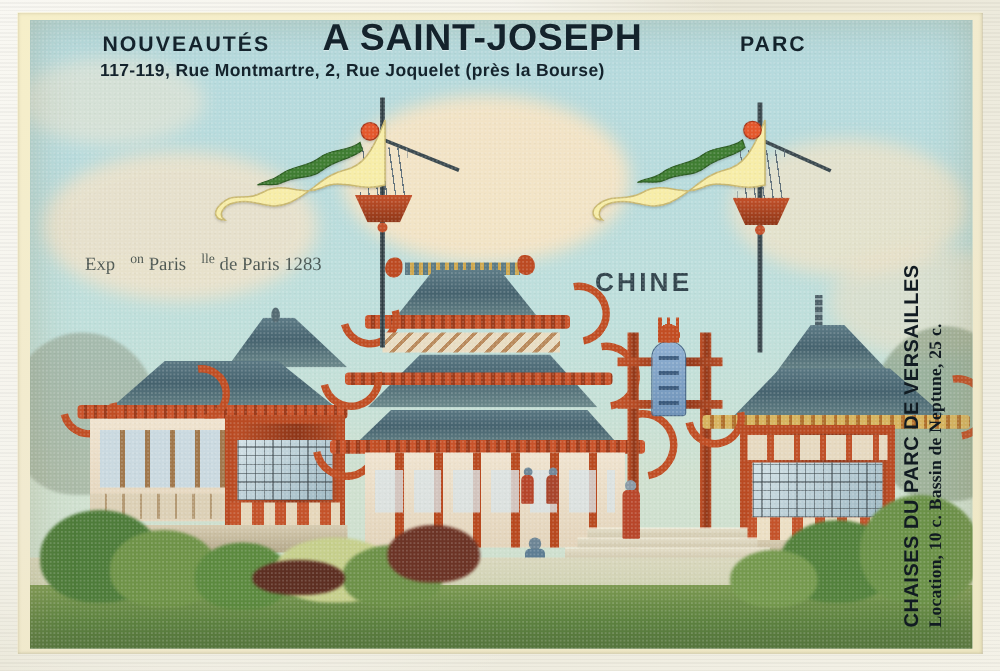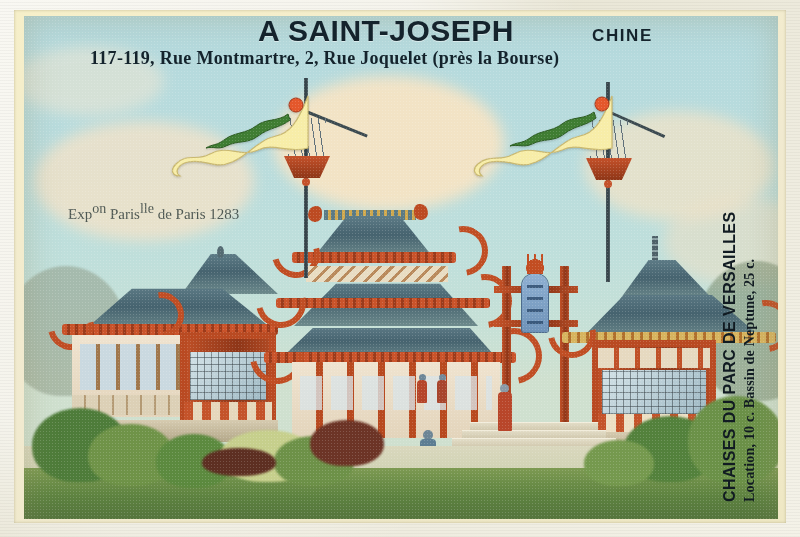--- a/index.html
+++ b/index.html
@@ -41,25 +41,25 @@
   
   .cloud{position:absolute;border-radius:50%;filter:blur(7px);}
 
   
   .hdr{position:absolute;color:#14232c;white-space:nowrap;}
   #shop-name{left:258px;top:14px;font-size:30px;font-weight:bold;
              letter-spacing:.5px;font-family:Liberation Sans, sans-serif;
              text-shadow:0 1px 0 rgba(255,255,255,.45);}
   #nouveautes{left:82px;top:26px;font-size:17px;font-weight:bold;letter-spacing:1.6px;}
   #paris{left:592px;top:26px;font-size:17px;font-weight:bold;letter-spacing:1.6px;}
-  #address{left:90px;top:48px;font-size:18px;font-weight:bold;
-           letter-spacing:.3px;font-family:Liberation Serif, serif;}
+  #address{left:80px;top:48px;font-size:14px;font-weight:bold;
+           letter-spacing:.3px;font-family:Liberation Sans, sans-serif;}
   #expo{position:absolute;left:44px;top:185px;font-size:15px;color:#2d3a38;
         font-family:"Liberation Serif",serif;opacity:.82;white-space:nowrap;}
-  #expo sup{font-size:14px;}
+  #expo sup{font-size:11px;margin-left:12px;}
   #chine{position:absolute;left:452px;top:199px;font-size:21px;font-weight:bold;
          letter-spacing:2.5px;color:#20313b;opacity:.88;}
 
   
   .vert{position:absolute;white-space:nowrap;color:#111b22;font-weight:bold;
         transform-origin:left top;transform:rotate(-90deg);}
   #vers-line{left:721px;top:502px;font-size:16px;letter-spacing:.4px;}
   #price-line{left:742px;top:502px;font-size:14px;letter-spacing:.2px;
               font-family:"Liberation Serif",serif;}
 
@@ -300,24 +300,26 @@
     <div class="bush abs" style="left:286px;top:404px;width:74px;height:46px;background:#6c3426;"></div>
     <div class="bush abs" style="left:178px;top:432px;width:74px;height:28px;background:#5d2f22;"></div>
     <div class="bush abs" style="left:600px;top:400px;width:92px;height:66px;background:#53813c;"></div>
     <div class="bush abs" style="left:664px;top:380px;width:96px;height:88px;background:#6b9148;"></div>
     <div class="bush abs" style="left:560px;top:424px;width:70px;height:46px;background:#75994e;"></div>
 
     <div id="expo">
       <span>Exp</span><sup>on</sup><span> Paris</span><sup>lle</sup><span> de Paris 1283</span>
     </div>
 
+    <div id="chine">CHINE</div>
 
     <div id="vig"></div>
   </div>
 
+  <div class="hdr" id="nouveautes">NOUVEAUTÉS</div>
   <div class="hdr" id="shop-name">A SAINT-JOSEPH</div>
-  <div class="hdr" id="paris">CHINE</div>
+  <div class="hdr" id="paris">PARC</div>
   <div class="hdr" id="address">117-119, Rue Montmartre, 2, Rue Joquelet (près la Bourse)</div>
 
   <div class="vert" id="vers-line">CHAISES DU PARC DE VERSAILLES</div>
   <div class="vert" id="price-line">Location, 10 c. Bassin de Neptune, 25 c.</div>
 
 </div>
 
 </body></html>

